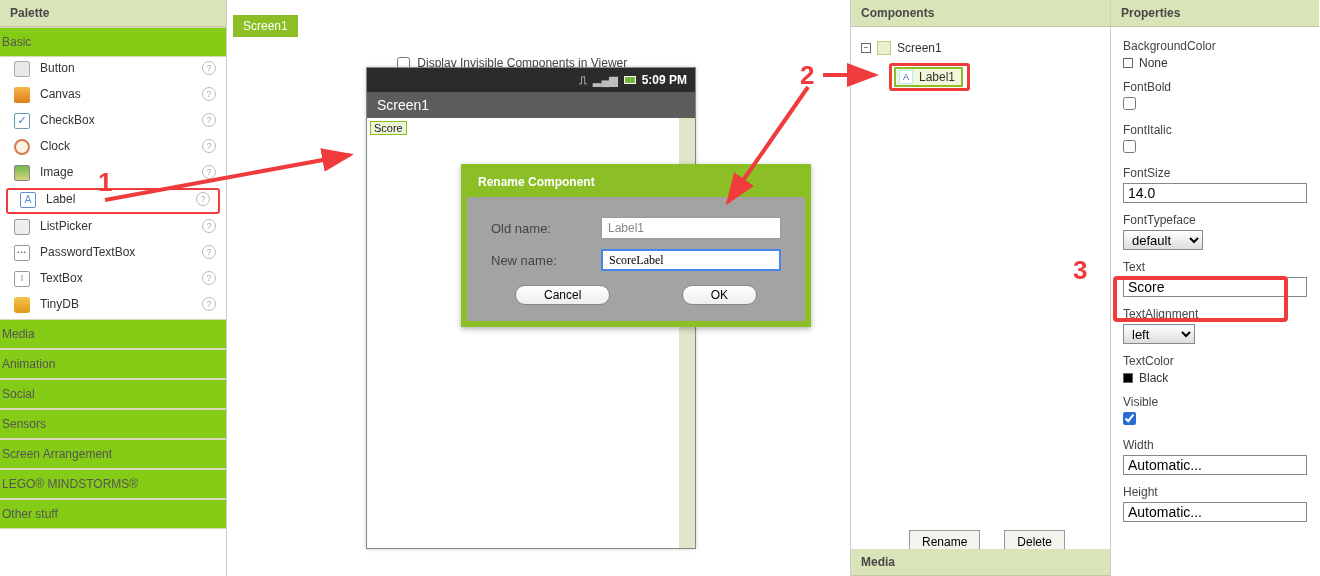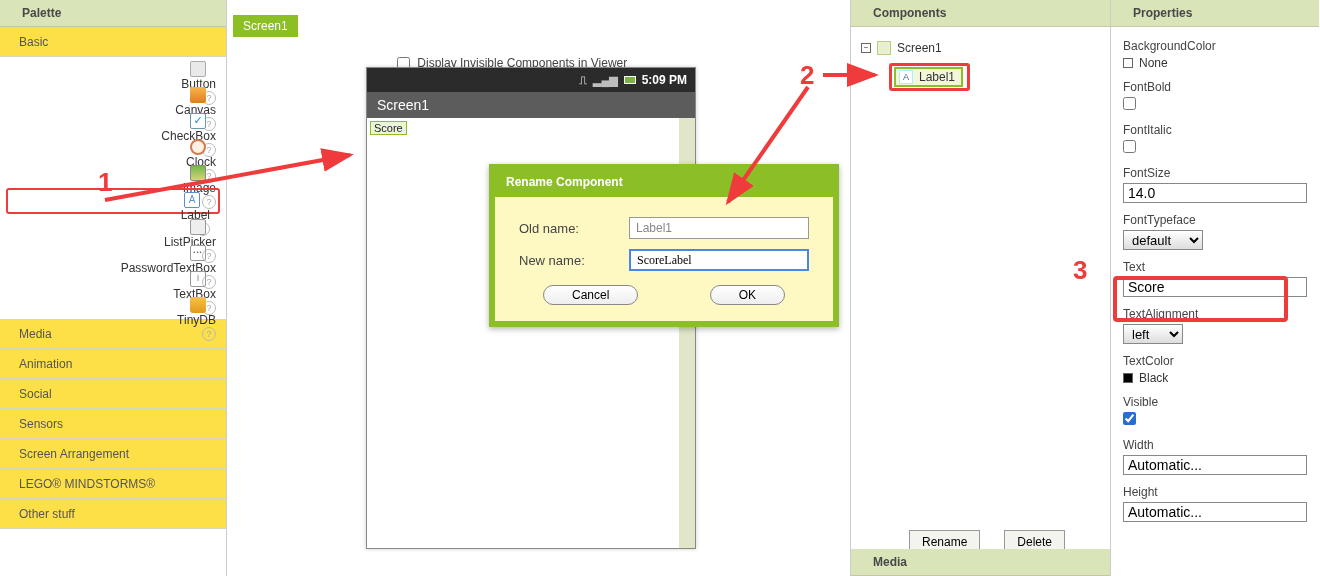--- a/index.html
+++ b/index.html
@@ -2,38 +2,38 @@
 <html><head>
 <meta charset="utf-8">
 <style>
   * { box-sizing: border-box; margin: 0; padding: 0; font-family: Arial, Helvetica, sans-serif; }
   body { width:1320px; height:576px; background:#fff; position:relative; overflow:hidden; font-size:12px; color:#333;}
   .col { float:left; height:576px; border-right:1px solid #ccc; }
   .palette { width:227px; }
   .viewer { width:624px; position:relative;}
   .components { width:260px; position:relative;}
   .properties { width:208px; border-right:none;}
-  .section-header { background:#d9e4b9; padding:6px 22px; font-weight:bold; color:#484848; border-bottom:1px solid #c7c7a8;}
-  .group-header { background:#fde047; padding:7px 19px; color:#555; border-top:1px solid #d7d7c0; border-bottom:1px solid #d7d7c0; font-size:12px;}
-  .palette-item { display:flex; align-items:flex-end; padding:4px 10px 4px 14px; position:relative; height:26px;flex-direction:column;}
+  .section-header { background:#d9e4b9; padding:6px 10px; font-weight:bold; color:#484848; border-bottom:1px solid #c7c7a8;}
+  .group-header { background:#84cc16; padding:7px 2px; color:#555; border-top:1px solid #d7d7c0; border-bottom:1px solid #d7d7c0; font-size:12px;}
+  .palette-item { display:flex; align-items:flex-start; padding:4px 10px 4px 14px; position:relative; height:26px;}
   .palette-item .icn { width:16px; height:16px; margin-right:10px; border-radius:2px; display:inline-block; flex-shrink:0;}
   .palette-item .lbl { flex:1; color:#333; }
   .palette-item .help { width:14px; height:14px; border:1px solid #bbb; border-radius:50%; color:#aaa; font-size:9px; text-align:center; line-height:12px;}
   .label-highlight { border:2px solid #ef3b3b; border-radius:3px; padding:2px 8px 2px 12px;}
   .viewer-body { padding:15px 0 0 6px; position:relative;}
   .screen-btn { background:#8cbf26; color:#fff; padding:4px 10px; display:inline-block; font-size:12px;}
   .display-inv { position:absolute; top:56px; left:170px; font-size:12px; color:#444;}
   .display-inv input { margin-right:4px; vertical-align:middle;}
   .phone { position:absolute; top:67px; left:139px; width:330px; border:1px solid #888; background:#fff; box-shadow:0 0 4px rgba(0,0,0,0.2);}
   .phone-status { background:#2b2b2b; color:#fff; height:24px; display:flex; justify-content:flex-end; align-items:center; padding-right:8px; gap:6px; font-size:12px; font-weight:bold;}
   .phone-status .icon { color:#bdbdbd; font-size:11px;}
   .phone-title { background:#5c5c5c; color:#fff; padding:5px 10px; font-size:14px;}
   .phone-canvas { height:430px; border-right:16px solid #dfe7c8; position:relative; background:#fff;}
   .score-lbl { position:absolute; top:3px; left:3px; border:1px solid #8cbf26; padding:0 3px; font-size:11px; background:#edf5d8; color:#222;}
-  .dialog { position:absolute; top:164px; left:489px; width:350px; background:#fef9c3; border:6px solid #8cbf26; box-shadow:0 2px 6px rgba(0,0,0,.3); z-index:5;}
+  .dialog { position:absolute; top:164px; left:461px; width:350px; background:#a3a3a3; border:6px solid #8cbf26; box-shadow:0 2px 6px rgba(0,0,0,.3); z-index:5;}
   .dialog-title { background:#8cbf26; color:#fff; font-weight:bold; padding:6px 12px 8px; margin:-1px -1px 0;}
   .dialog-body { padding:10px 24px 16px;}
   .dlg-row { display:flex; align-items:center; margin:10px 0; }
   .dlg-row label { width:110px; color:#444; font-size:13px;}
   .dlg-row input { flex:1; height:22px; padding:2px 6px; border:1px solid #999; font-size:12px;}
   .dlg-row input.new { border:2px solid #4a86e8; outline:none;font-family:Liberation Serif, serif;}
   .dlg-btns { display:flex; justify-content:space-between; padding:4px 24px 0;}
   .dlg-btn { border:1px solid #888; border-radius:10px; padding:2px 28px; background:linear-gradient(#fff,#eee); font-size:12px; cursor:pointer;}
   .comp-body { padding:12px 10px;}
   .tree-row { display:flex; align-items:center; padding:2px 0;}
@@ -43,21 +43,21 @@
   .red-box { border:3px solid #ef3b3b; border-radius:3px; padding:1px 4px 1px 2px; display:inline-block;}
   .comp-btns { position:absolute; bottom:22px; left:58px; display:flex; gap:24px;}
   .comp-btn { border:1px solid #999; background:#f4f4ee; padding:4px 12px; font-size:12px; cursor:pointer;}
   .prop-body { padding:12px 12px; font-size:12px; color:#333;}
   .prop-item { margin-bottom:10px; }
   .prop-item .pl { display:block; margin-bottom:3px; color:#444;}
   .prop-none { display:flex; align-items:center; gap:6px;}
   .prop-none .sq { width:10px; height:10px; border:1px solid #666;}
   .prop-input { width:100%; height:20px; border:1px solid #888; padding:1px 4px; font-size:14px;}
   .prop-select { width:80px; height:20px; border:1px solid #888; background:linear-gradient(#fff,#ddd); font-size:13px; padding:0 4px;}
-  .prop-select.narrow { width:60px;}
+  .prop-select.narrow { width:72px;}
   .chk { width:13px; height:13px;}
   .vis-chk { accent-color:#2a6dd2;}
   .red-outline { position:absolute; border:4px solid #ef3b3b; border-radius:4px; pointer-events:none; z-index:10;}
   .ann-num { position:absolute; color:#ef3b3b; font-size:26px; font-weight:bold; z-index:11;}
   svg.arrow { position:absolute; z-index:11; pointer-events:none;}
   .components .media-footer { position:absolute; bottom:0; left:0; right:0;}
 </style>
 </head>
 <body>
 

